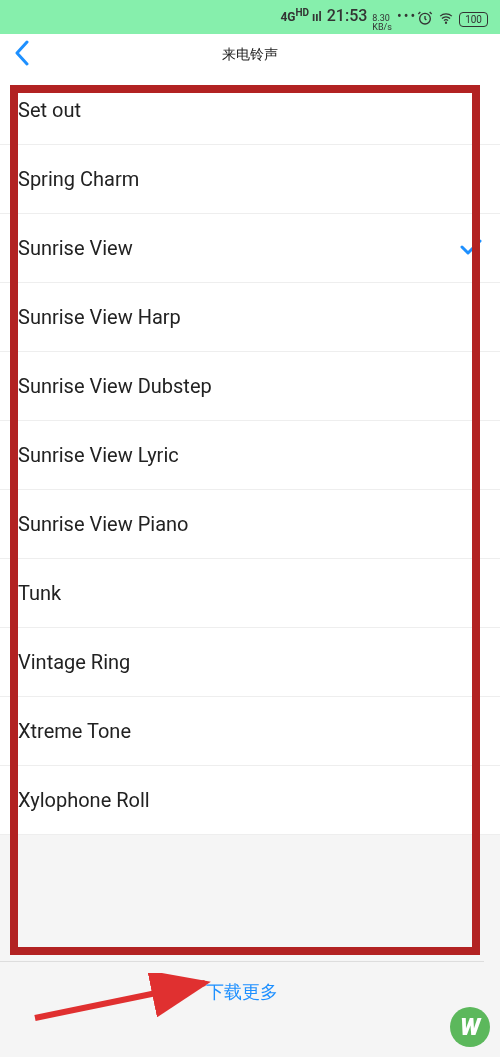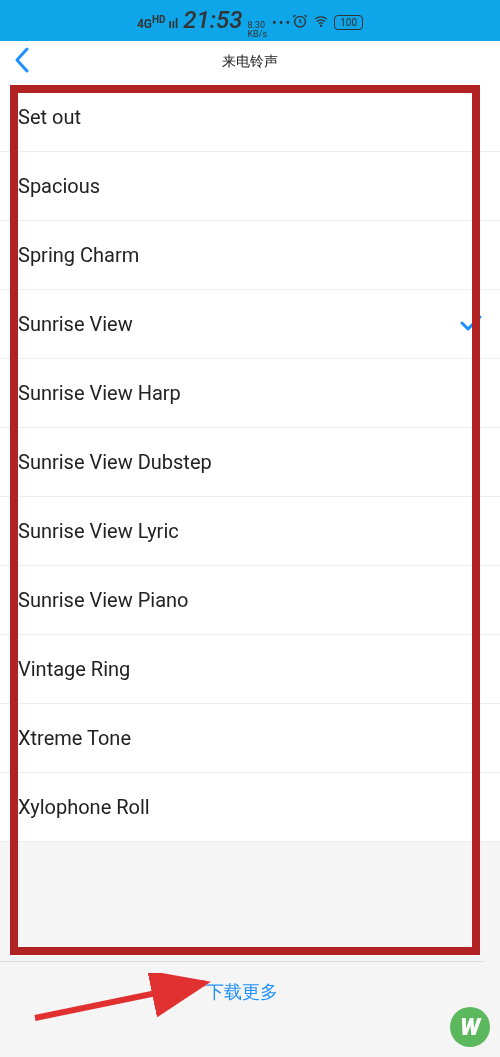--- a/index.html
+++ b/index.html
@@ -10,40 +10,39 @@
     body {
       font-family: -apple-system, BlinkMacSystemFont, "Segoe UI", Roboto, Helvetica, Arial, sans-serif;
       background: #f5f5f5;
       width: 500px;
       height: 1057px;
       position: relative;
       overflow: hidden;
     }
     .status-bar {
       display: flex;
-      justify-content: center;
+      justify-content: flex-end;
       align-items: center;
       padding: 6px 12px 2px 12px;
       font-size: 13px;
       color: #333;
-      background: #0ea5e9;
+      background: #86efac;
     }
     .status-left {
       display: flex;
       align-items: baseline;
       gap: 5px;
     }
     .signal-indicator {
       font-weight: bold;
       font-size: 12px;
     }
     .time {
-      font-size: 24px;
+      font-size: 16px;
       font-weight: 500;
-      font-style: italic;
     }
     .speed {
       font-size: 9px;
       line-height: 1;
       display: inline-flex;
       flex-direction: column;
       align-items: flex-start;
     }
     .dots {
       font-size: 14px;
@@ -209,42 +208,42 @@
   <div class="page-title">来电铃声</div>
 </div>
 
 <div class="highlight-box"></div>
 
 <div class="ringtone-list" id="ringtone-list">
     <div class="list-item">
       <span>Set out</span>
     </div>
     <div class="list-item">
-      <span>Spacious</span>
-    </div>
-    <div class="list-item">
       <span>Spring Charm</span>
     </div>
     <div class="list-item">
       <span>Sunrise View</span>
       <span class="check-icon"><svg width="22" height="16" viewBox="0 0 22 16">
           <path d="M2 8 L8 14 L20 2" stroke="#1e90ff" stroke-width="3" fill="none" stroke-linecap="round" stroke-linejoin="round"></path>
         </svg></span>
     </div>
     <div class="list-item">
       <span>Sunrise View Harp</span>
     </div>
     <div class="list-item">
       <span>Sunrise View Dubstep</span>
     </div>
     <div class="list-item">
       <span>Sunrise View Lyric</span>
     </div>
     <div class="list-item">
       <span>Sunrise View Piano</span>
+    </div>
+    <div class="list-item">
+      <span>Tunk</span>
     </div>
     <div class="list-item">
       <span>Vintage Ring</span>
     </div>
     <div class="list-item">
       <span>Xtreme Tone</span>
     </div>
     <div class="list-item">
       <span>Xylophone Roll</span>
     </div>

